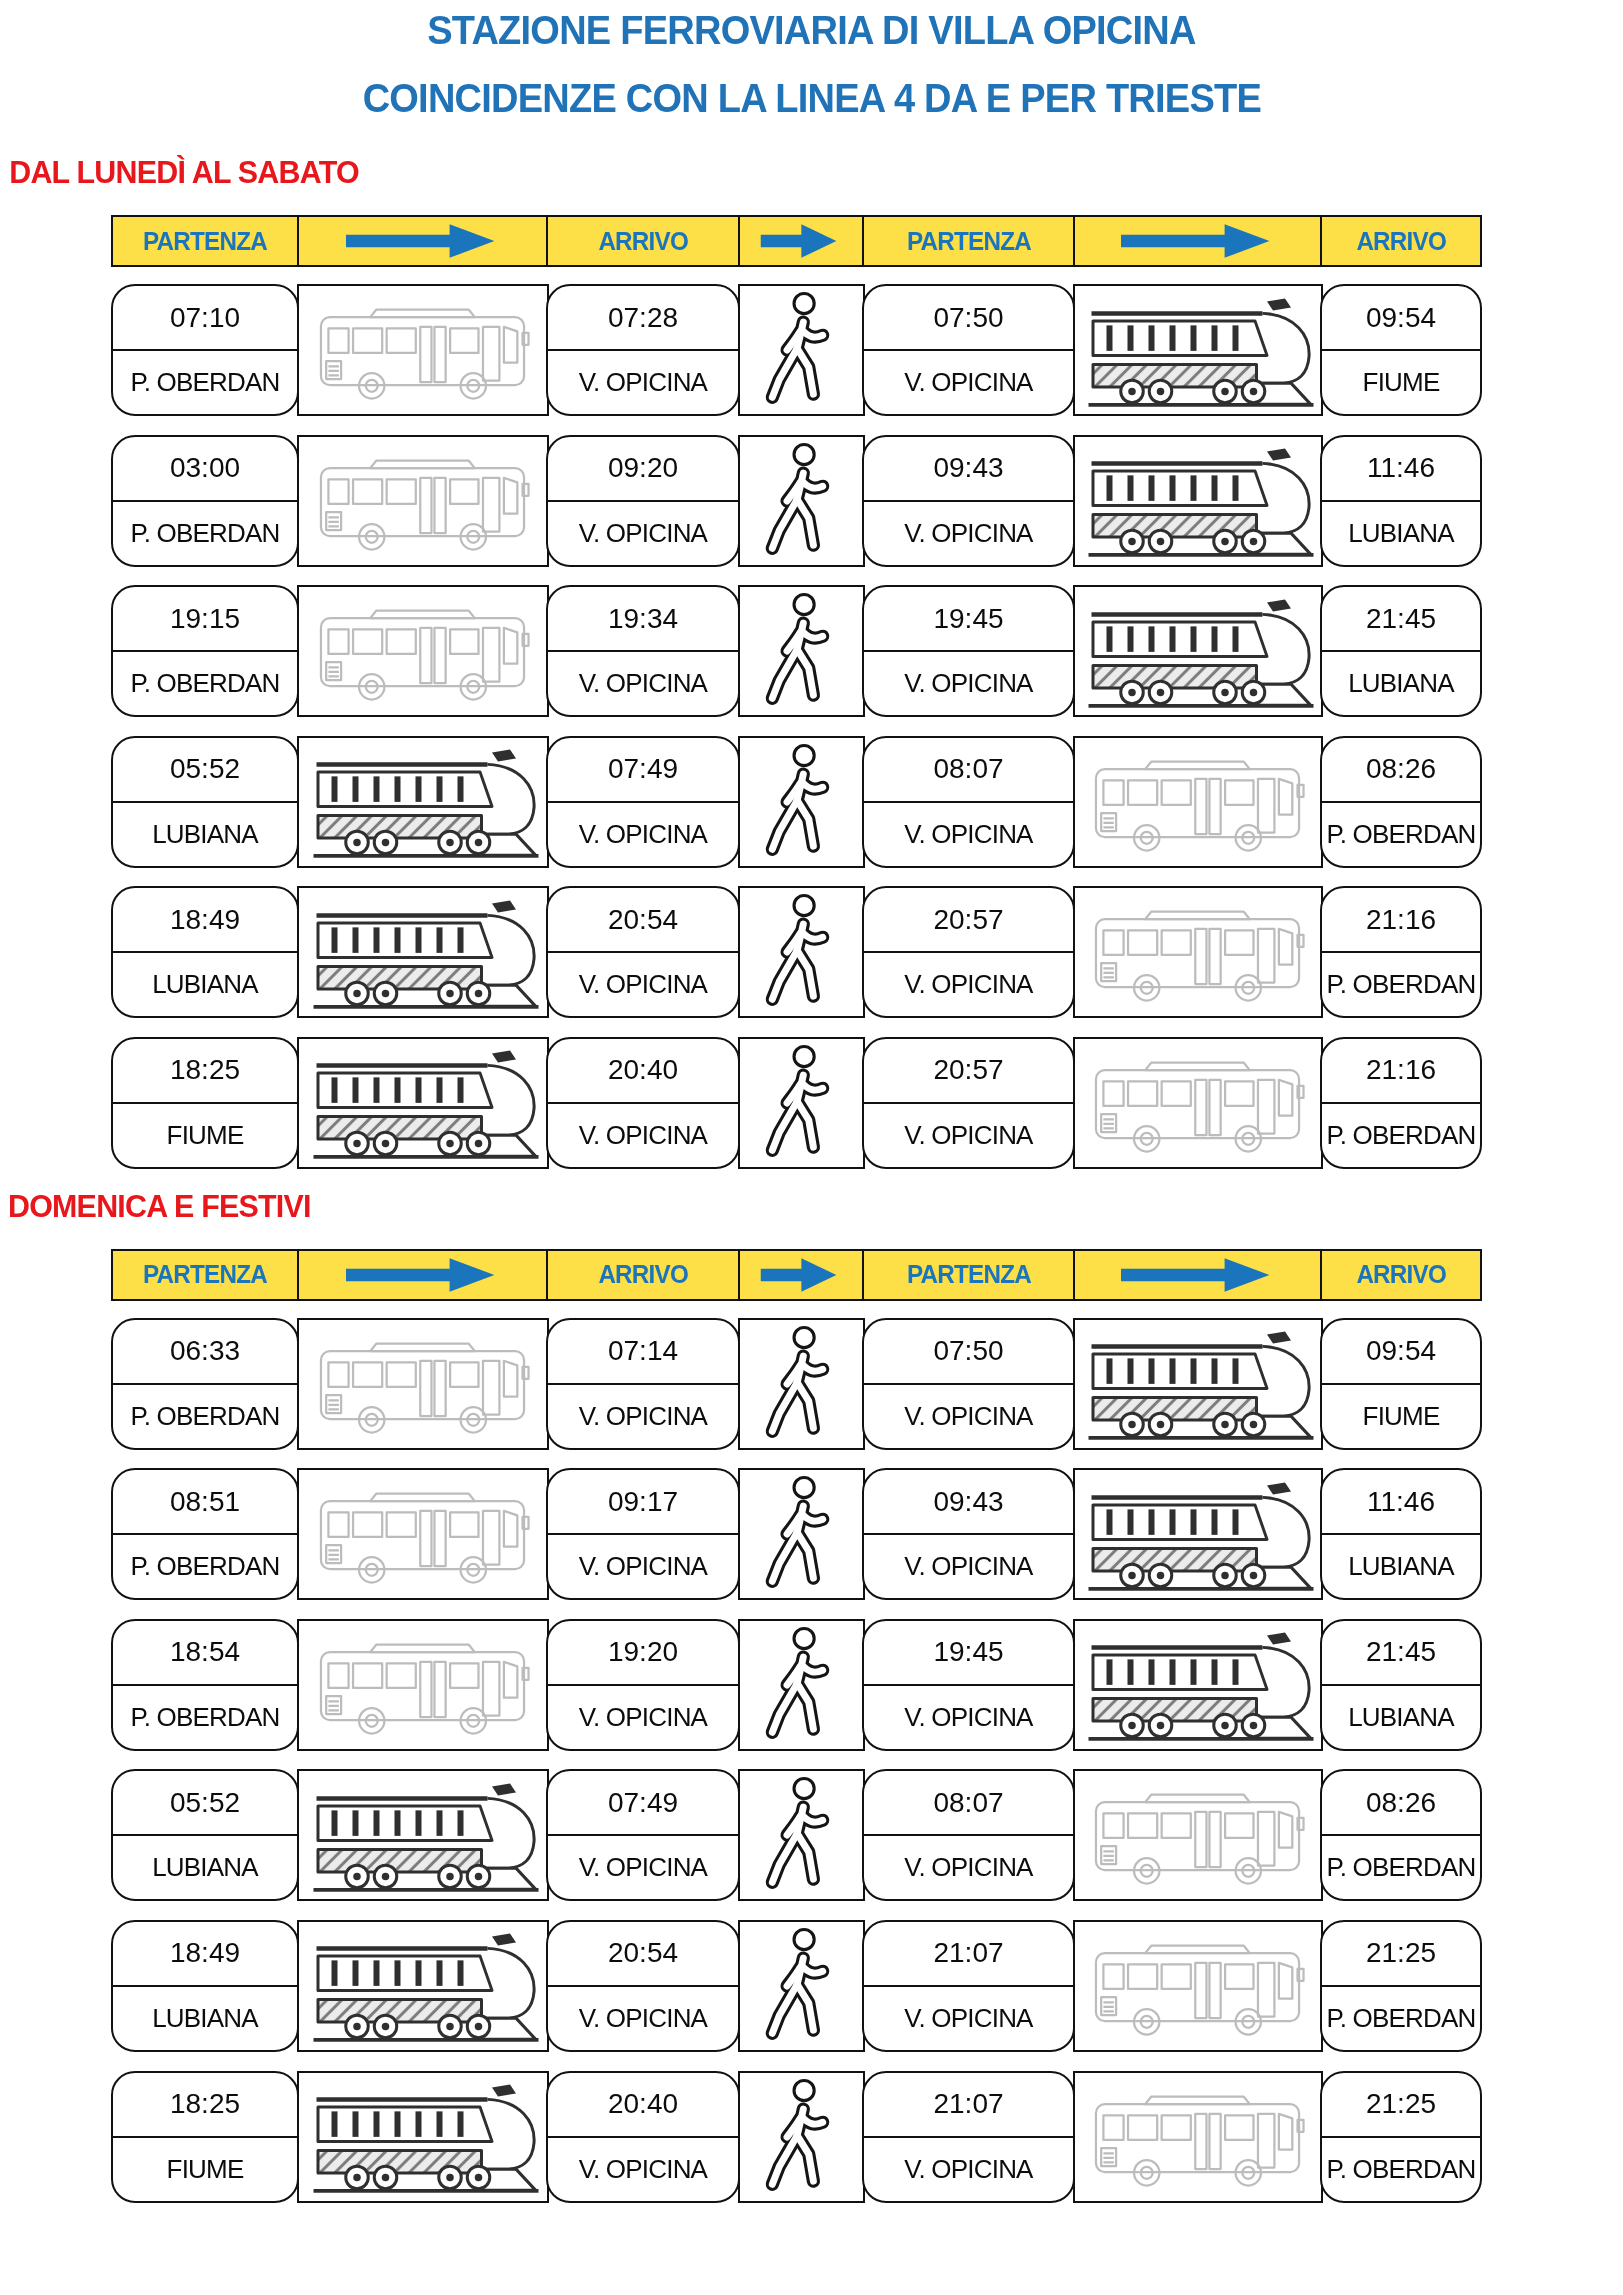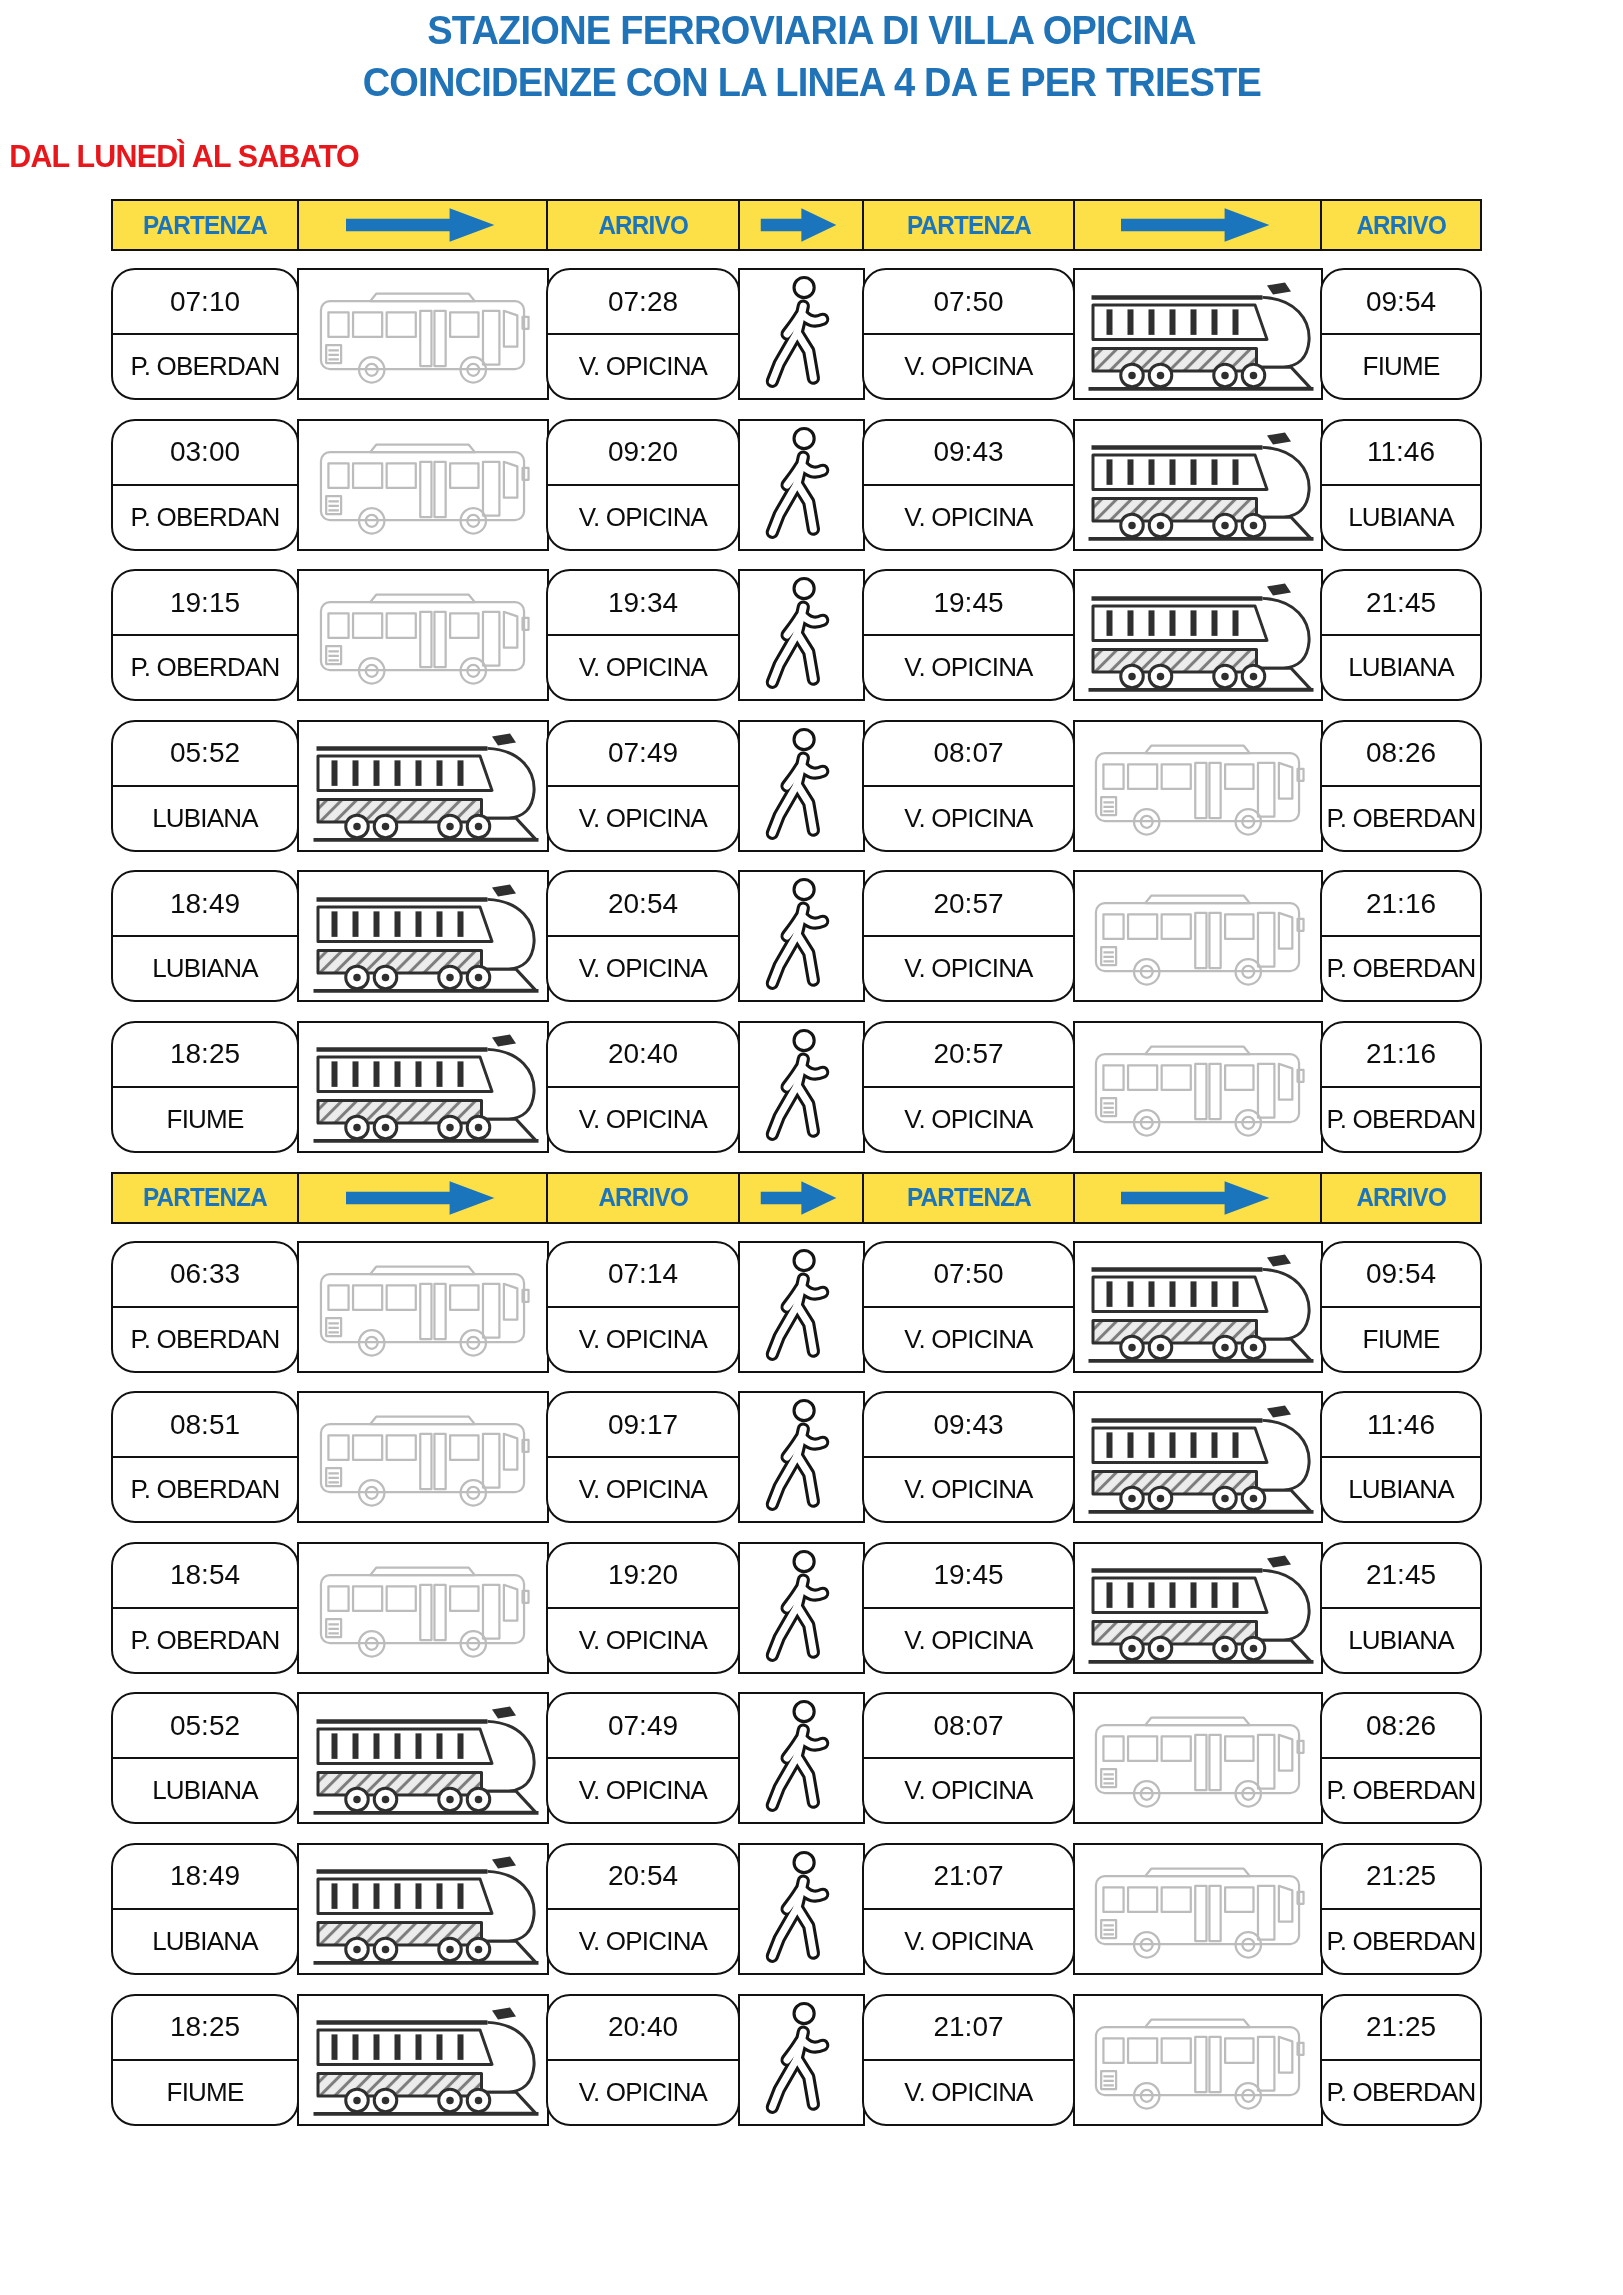--- a/index.html
+++ b/index.html
@@ -14,21 +14,21 @@
     width:1623px;height:2295px;background:#ffffff;
     font-family:"Liberation Sans","DejaVu Sans",sans-serif;
     color:#0c0c0c;overflow:hidden;
   }
   .page{padding-top:6px;}
   .title{
     margin:0;text-align:center;font-weight:700;
     color:var(--title-blue);font-size:40px;line-height:1.2;
     letter-spacing:-0.8px;
   }
-  .title.second{margin-top:4px;}
+  .title.second{margin-top:20px;}
   .condensed{display:inline-block;transform:scaleX(.95);transform-origin:center;}
   .section-heading{
     margin:32px 0 24px;text-align:left;font-weight:700;
     color:var(--heading-red);font-size:32px;letter-spacing:-0.8px;
   }
   .section.second .section-heading{margin-top:13.5px;}
 
   .ttable{width:1387px;margin-left:111px;}
 
   
@@ -389,20 +389,21 @@
     <div class="cell c7 split">
       <div class="time-box">21:16</div>
       <div class="station-box">P. OBERDAN</div>
     </div>
   </div>
         </div>
     </div>
   </div>
 
   <div class="section second">
+    <div class="section-heading"><span class="condensed">DOMENICA E FESTIVI</span></div>
     <div class="ttable">
       <div class="theader">
         <div class="hcell c1">
             <span>PARTENZA</span>
           </div>
         <div class="hcell c2">
           <svg class="arrow arrow-long" viewBox="0 0 220 60">
               <polygon points="0,21 148,21 148,6 212,30 148,54 148,39 0,39"></polygon>
             </svg>
         </div>

